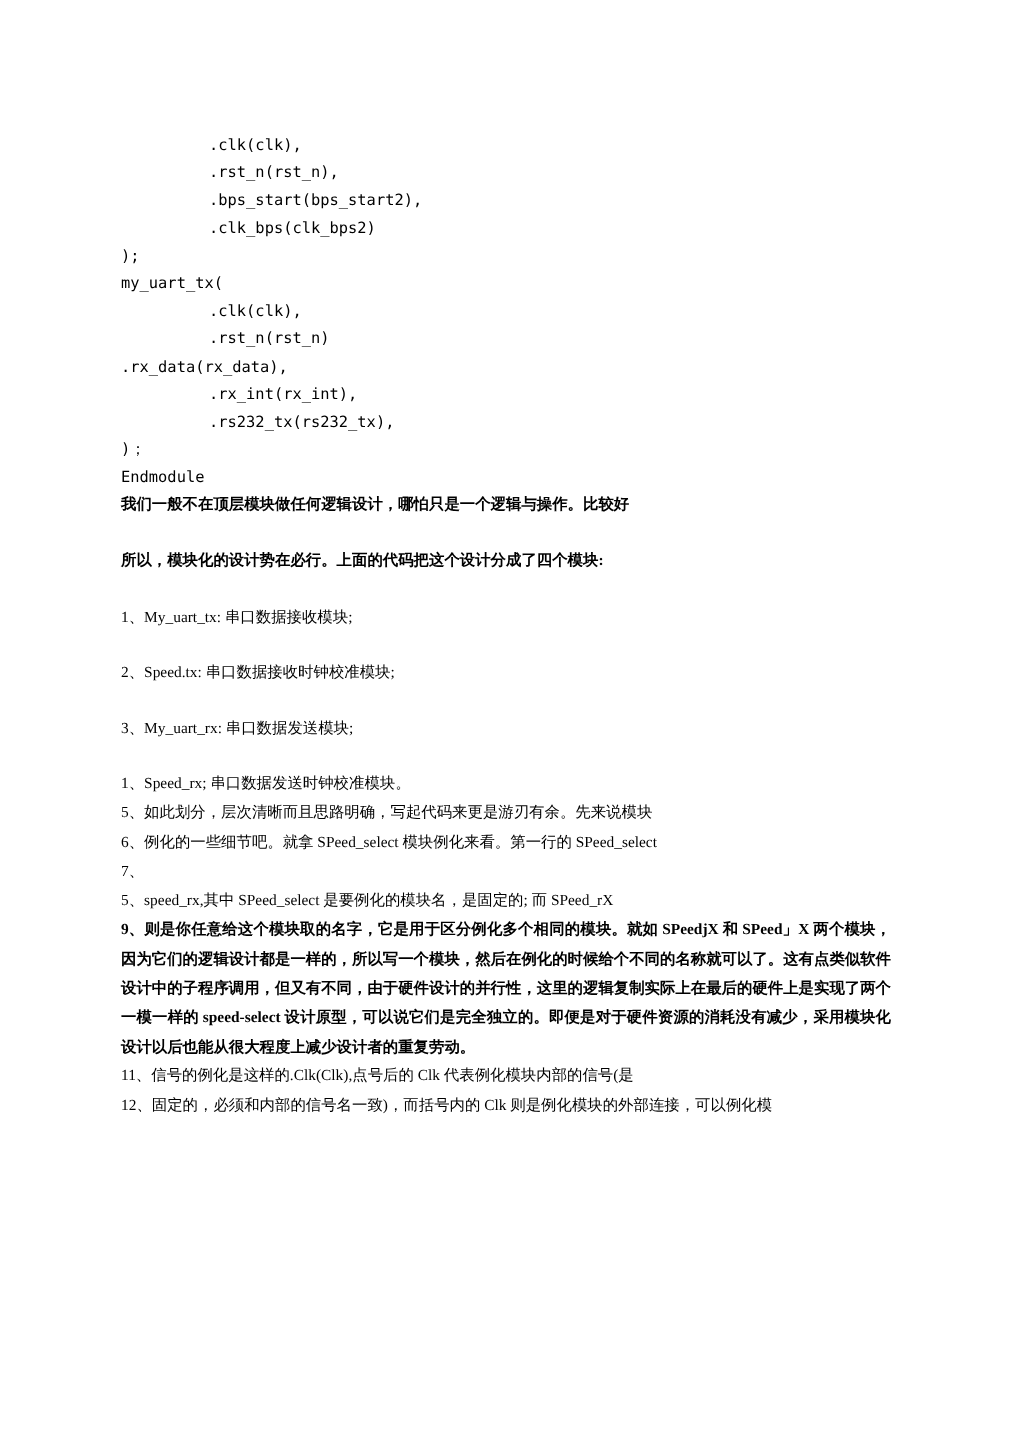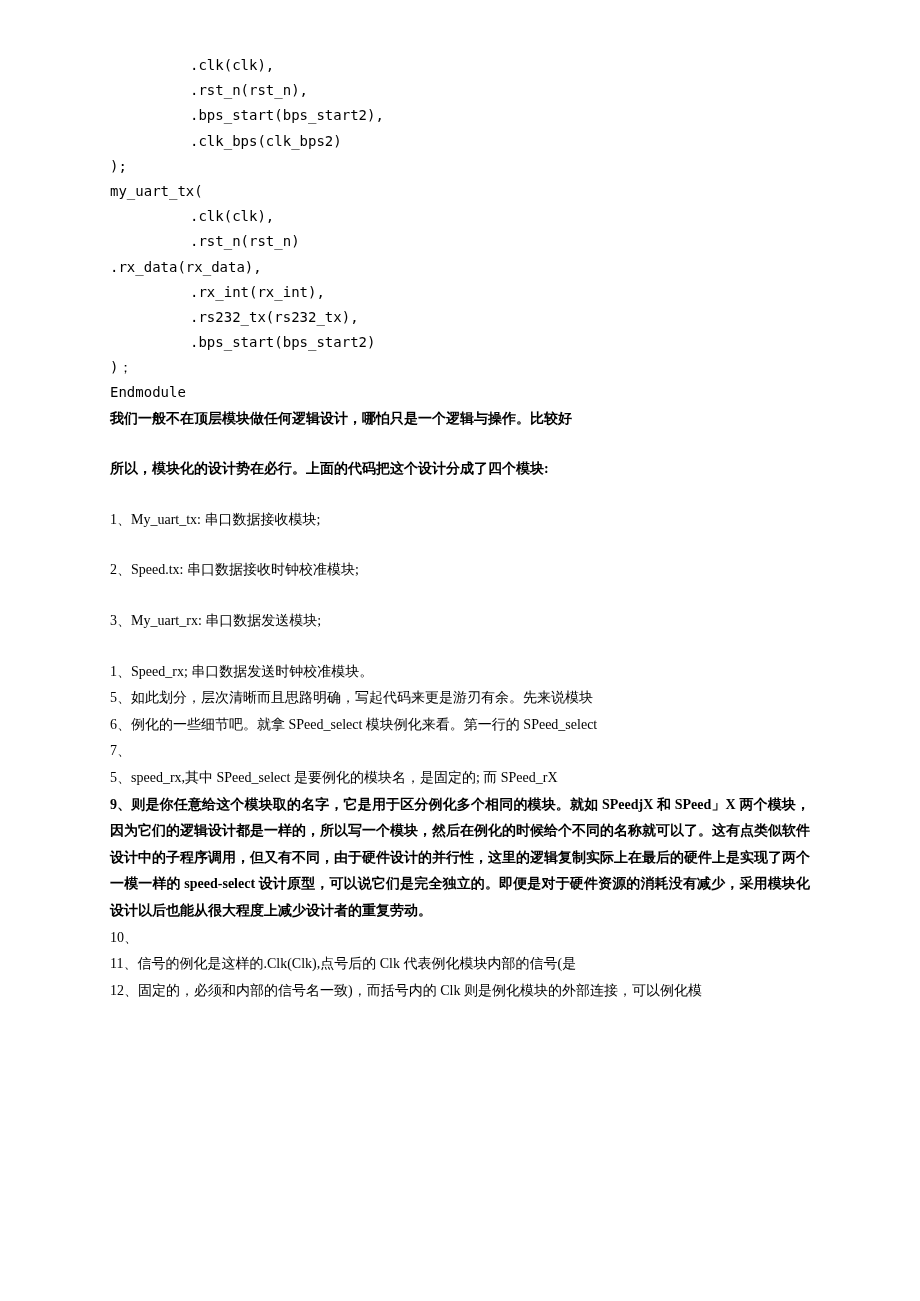--- a/index.html
+++ b/index.html
@@ -7,21 +7,21 @@
     padding: 0;
     background: #ffffff;
     font-family: "SimSun", "宋体", serif;
     font-size: 14px;
     color: #000000;
     line-height: 1.8;
   }
   .page {
     width: 920px;
     min-height: 1301px;
-    padding: 53px 110px 60px 110px;
+    padding: 120px 110px 60px 110px;
     box-sizing: border-box;
     background: #ffffff;
   }
   .code-line {
     font-family: "SimSun", "宋体", monospace;
     white-space: pre;
     line-height: 1.8;
   }
   .indent1 { padding-left: 80px; }
   .indent0 { padding-left: 0; }
@@ -46,21 +46,20 @@
   <div class="code-line indent1">.rst_n(rst_n),</div>
   <div class="code-line indent1">.bps_start(bps_start2),</div>
   <div class="code-line indent1">.clk_bps(clk_bps2)</div>
   <div class="code-line indent0">);</div>
   <div class="code-line indent0">my_uart_tx(</div>
   <div class="code-line indent1">.clk(clk),</div>
   <div class="code-line indent1">.rst_n(rst_n)</div>
   <div class="code-line indent0">.rx_data(rx_data),</div>
   <div class="code-line indent1">.rx_int(rx_int),</div>
   <div class="code-line indent1">.rs232_tx(rs232_tx),</div>
-  <div class="code-line indent1">.bps_start(bps_start2)</div>
   <div class="code-line indent0">)；</div>
   <div class="code-line indent0">Endmodule</div>
 
   <p class="para">我们一般不在顶层模块做任何逻辑设计，哪怕只是一个逻辑与操作。比较好</p>
 
   <div class="spacer"></div>
 
   <p class="para">所以，模块化的设计势在必行。上面的代码把这个设计分成了四个模块:</p>
 
   <div class="spacer"></div>
@@ -70,17 +69,16 @@
   <p class="list-item">2、Speed.tx: 串口数据接收时钟校准模块;</p>
   <div class="spacer"></div>
   <p class="list-item">3、My_uart_rx: 串口数据发送模块;</p>
   <div class="spacer"></div>
   <p class="list-item">1、Speed_rx; 串口数据发送时钟校准模块。</p>
   <p class="list-item">5、如此划分，层次清晰而且思路明确，写起代码来更是游刃有余。先来说模块</p>
   <p class="list-item">6、例化的一些细节吧。就拿 SPeed_select 模块例化来看。第一行的 SPeed_select</p>
   <p class="list-item">7、</p>
   <p class="list-item">5、speed_rx,其中 SPeed_select 是要例化的模块名，是固定的; 而 SPeed_rX</p>
   <p class="list-item para">9、则是你任意给这个模块取的名字，它是用于区分例化多个相同的模块。就如 SPeedjX 和 SPeed」X 两个模块，因为它们的逻辑设计都是一样的，所以写一个模块，然后在例化的时候给个不同的名称就可以了。这有点类似软件设计中的子程序调用，但又有不同，由于硬件设计的并行性，这里的逻辑复制实际上在最后的硬件上是实现了两个一模一样的 speed-select 设计原型，可以说它们是完全独立的。即便是对于硬件资源的消耗没有减少，采用模块化设计以后也能从很大程度上减少设计者的重复劳动。</p>
-  <p class="list-item">10、</p>
   <p class="list-item">11、信号的例化是这样的.Clk(Clk),点号后的 Clk 代表例化模块内部的信号(是</p>
   <p class="list-item">12、固定的，必须和内部的信号名一致)，而括号内的 Clk 则是例化模块的外部连接，可以例化模</p>
 
 </div>
 
 </body></html>

